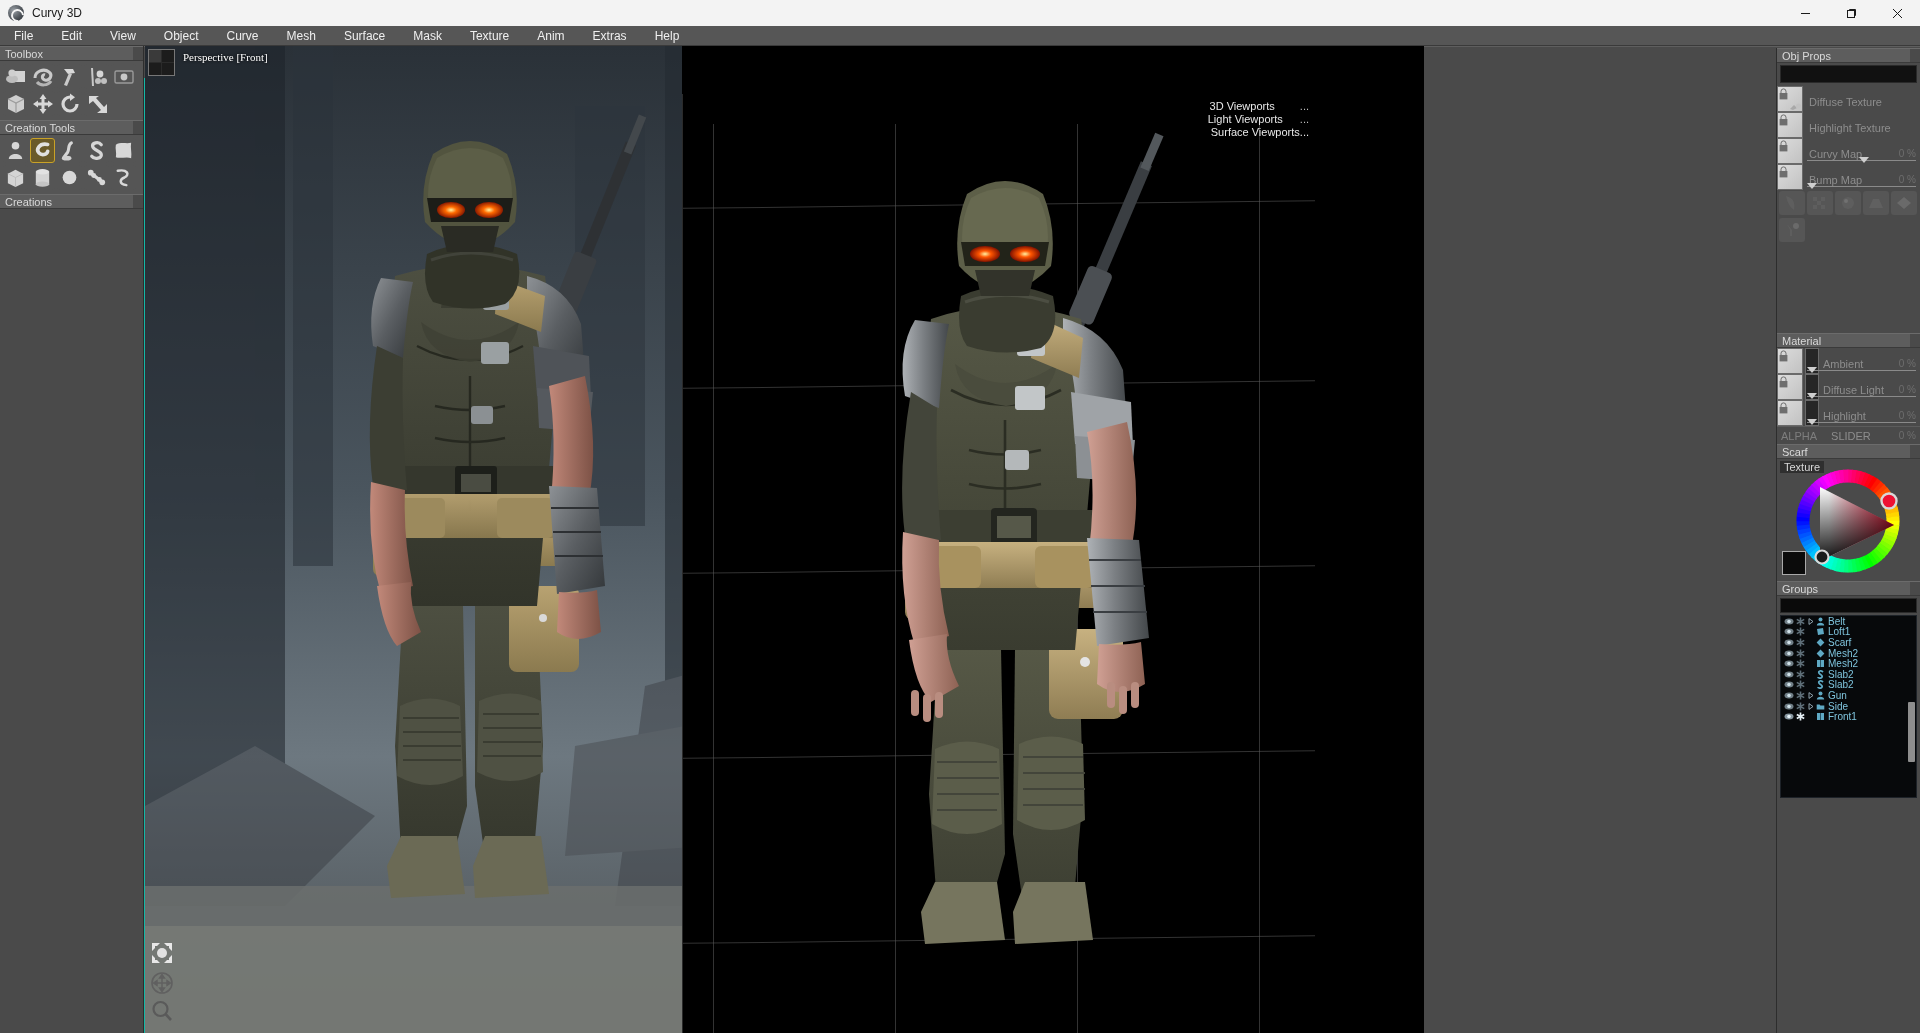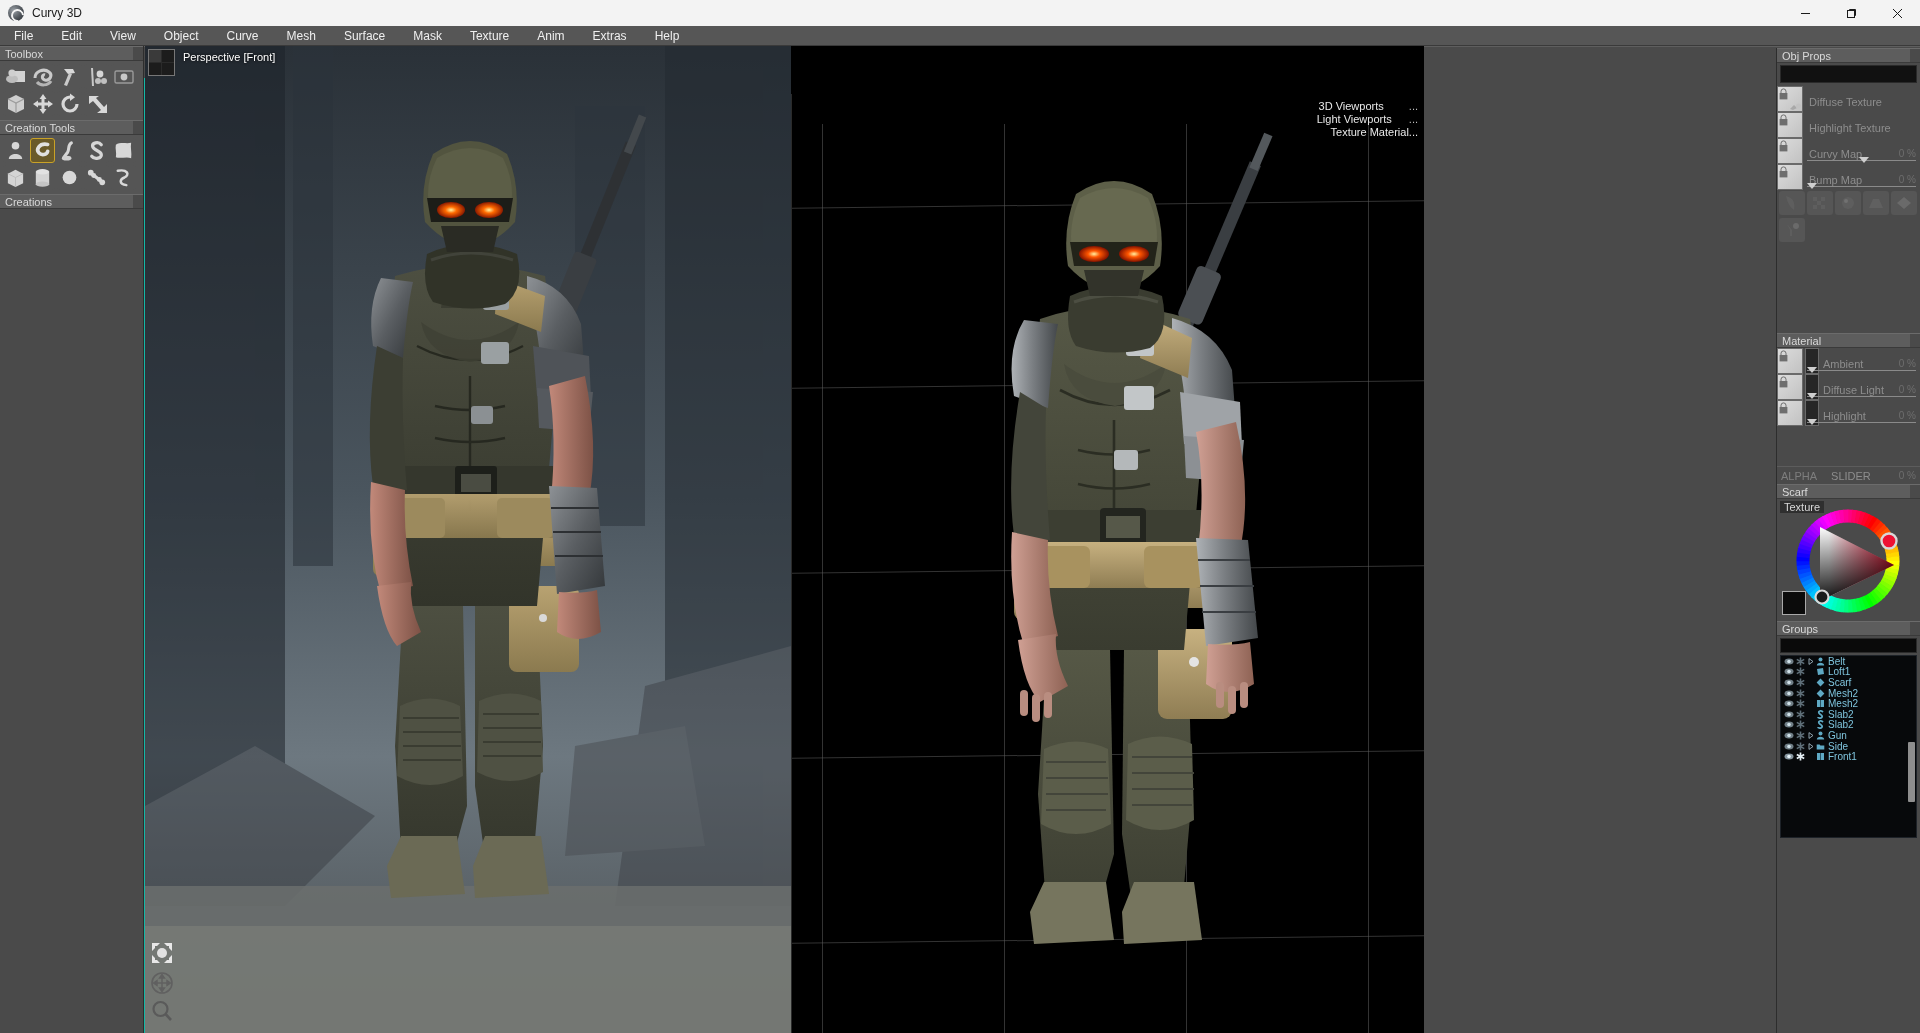--- a/index.html
+++ b/index.html
@@ -93,23 +93,24 @@
 
   
   #viewports {
     position: absolute; left: 145px; top: 0;
     width: 1279px; height: 987px;
     background: #000;
     display: flex;
   }
   #vp-left {
     position: relative;
-    width: 646px; height: 987px;
+    width: 537px; height: 987px;
     overflow: hidden;
     background: #1b2026;
+    font-family: Liberation Serif, serif;
   }
   #vp-right {
     position: relative;
     width: 633px; height: 987px;
     background: #000;
     overflow: hidden;
     border-left: 1px solid #2a2a2a;
     margin-top: 48px;
   }
   .vp-label {
@@ -194,21 +195,20 @@
   .mini-btn {
     width: 26px; height: 24px; margin-right: 2px;
     background: #565656; border-radius: 3px;
     display: flex; align-items: center; justify-content: center;
   }
   .mat-color { width: 14px; height: 26px; background: #262626; border: 1px solid #6a6a6a; flex:none; }
   .alpha-row {
     display: flex; align-items: center;
     height: 18px; background: #4a4a4a;
     border-top: 1px solid #5c5c5c;
-    margin-top: 40px;
   }
   .alpha-lbl { color: #7e7e7e; font-size: 11px; padding-left: 4px; }
   .alpha-lbl2 { color: #8d8d8d; font-size: 11px; padding-left: 14px; flex:1;}
 
   
   #colour-body { position: relative; height: 122px; background: #4a4a4a; }
   #diffuse-tag {
     position: absolute; left: 3px; top: 2px;
     background: #2f2f2f; color: #d7d7d7;
     font-size: 11px; padding: 0 4px; z-index: 4;
@@ -858,21 +858,21 @@
 
       <div class="vp-menu" style="top:6px;">
         <span>3D Viewports</span>
         <span style="padding-left:22px;color:#bdbdbd">...</span>
       </div>
       <div class="vp-menu" style="top:19px;">
         <span>Light Viewports</span>
         <span style="padding-left:14px;color:#bdbdbd">...</span>
       </div>
       <div class="vp-menu" style="top:32px;">
-        <span>Texture Material...</span>
+        <span>Surface Viewports...</span>
       </div>
     </div>
   </div>
 
   <div id="rightpanel">
     <div id="rp-inner">
 
       <div class="panel-header">Obj Props</div>
       <div id="objprops-blackbar"></div>
 

